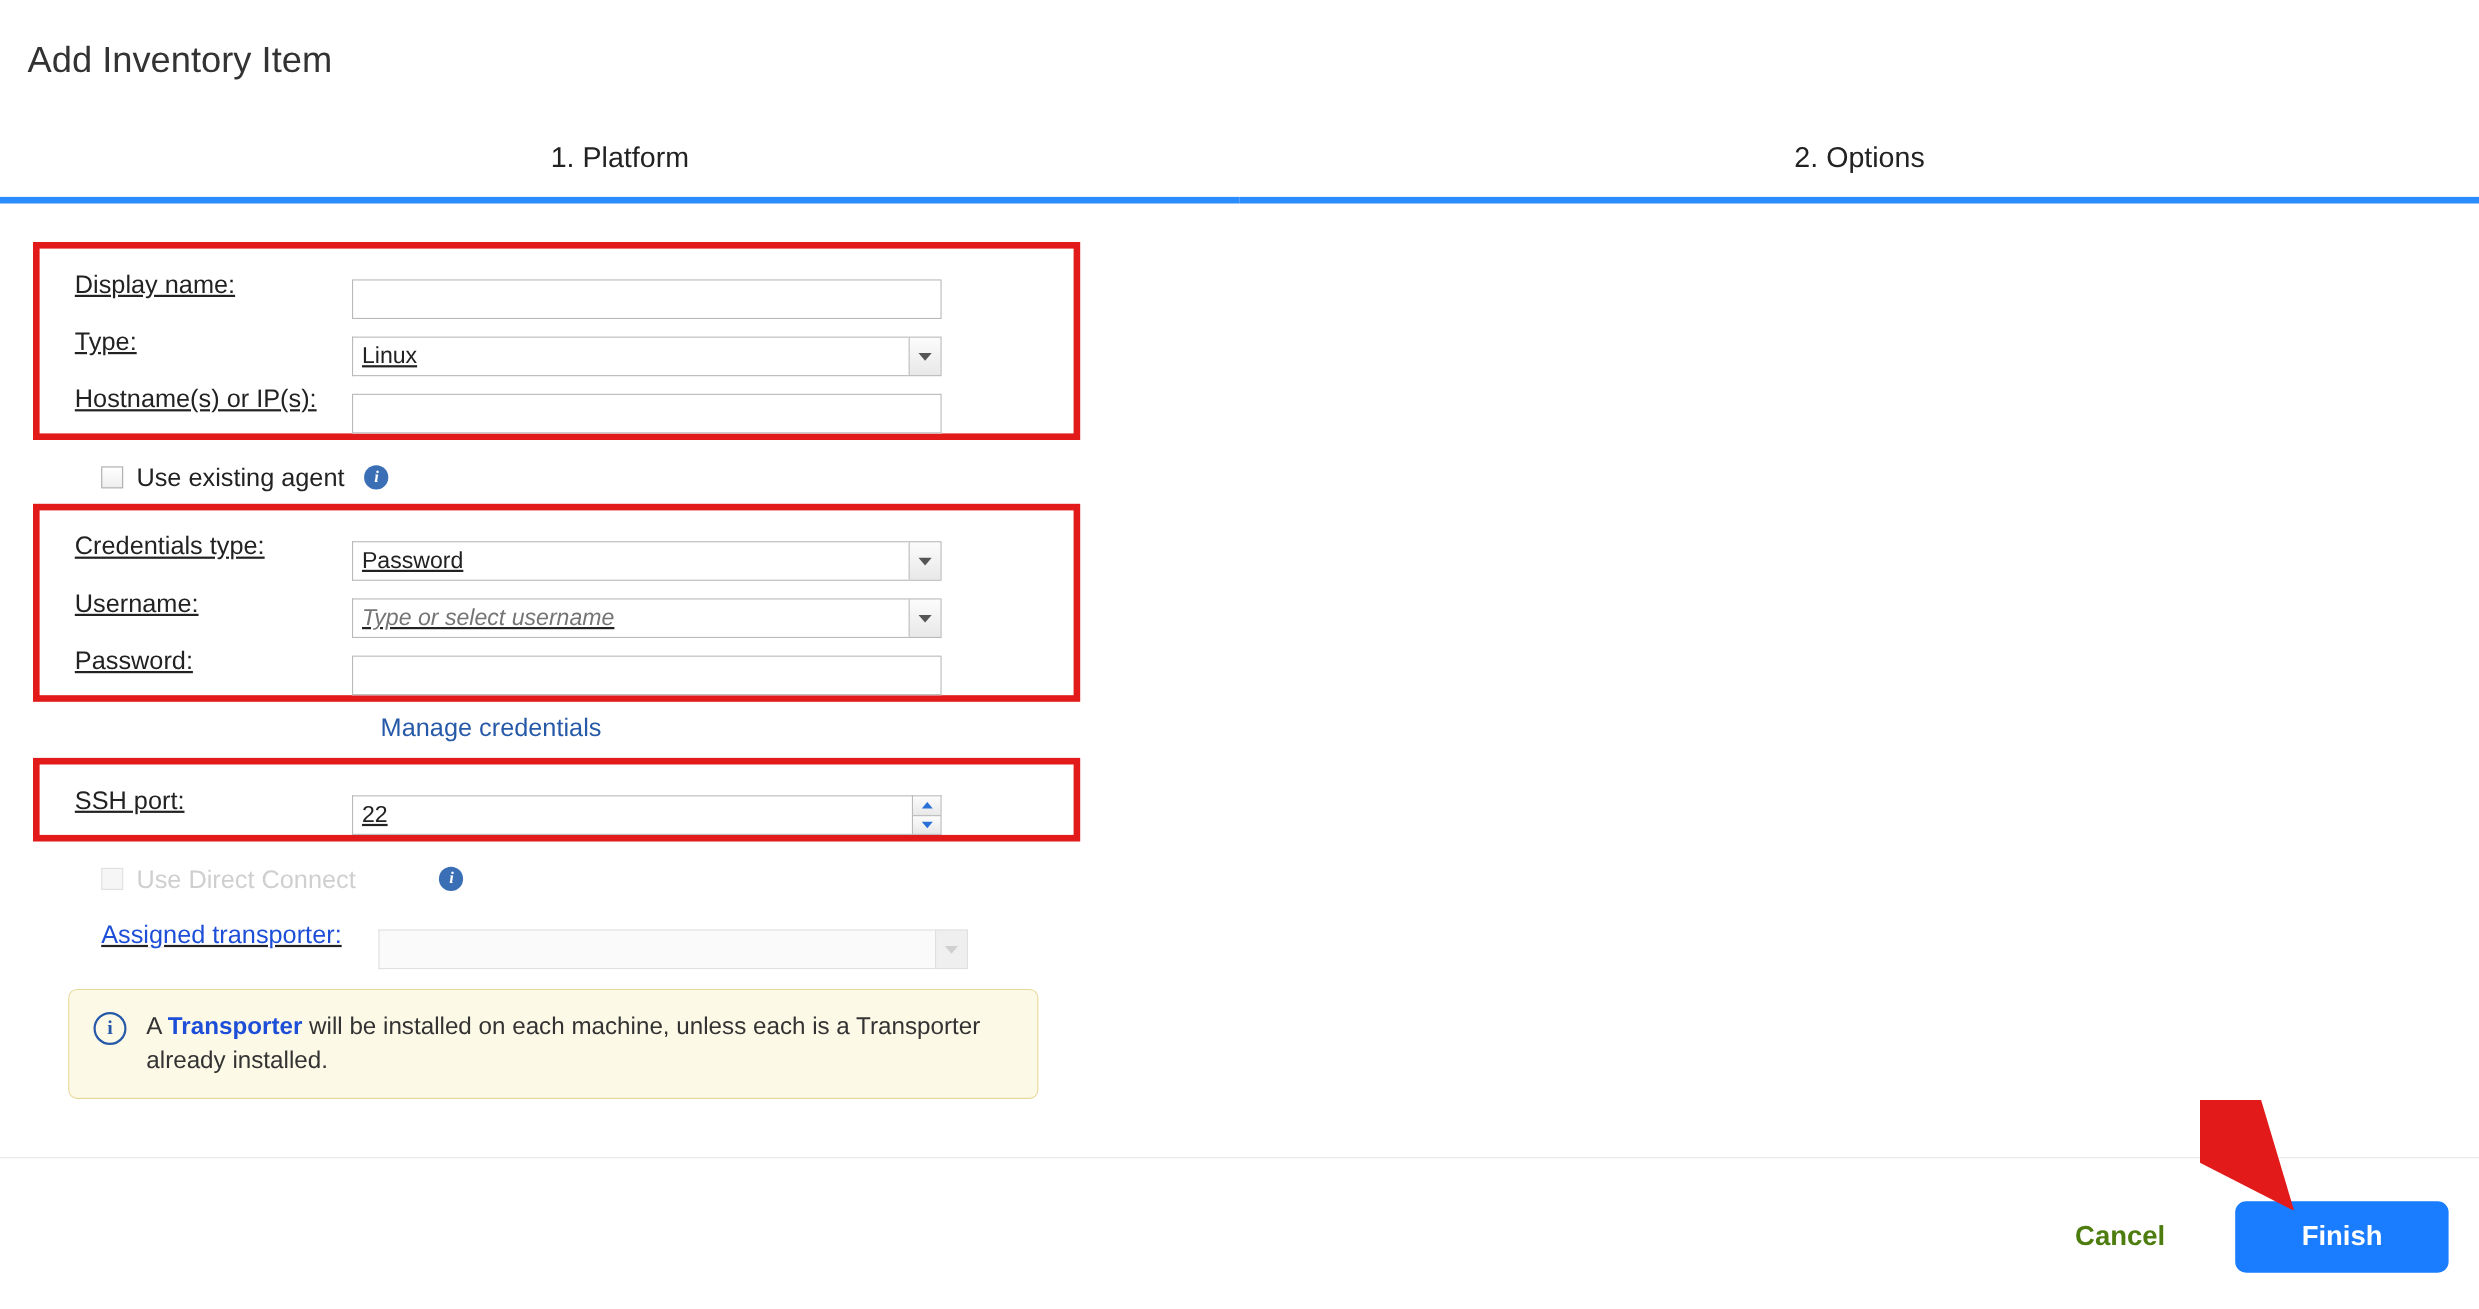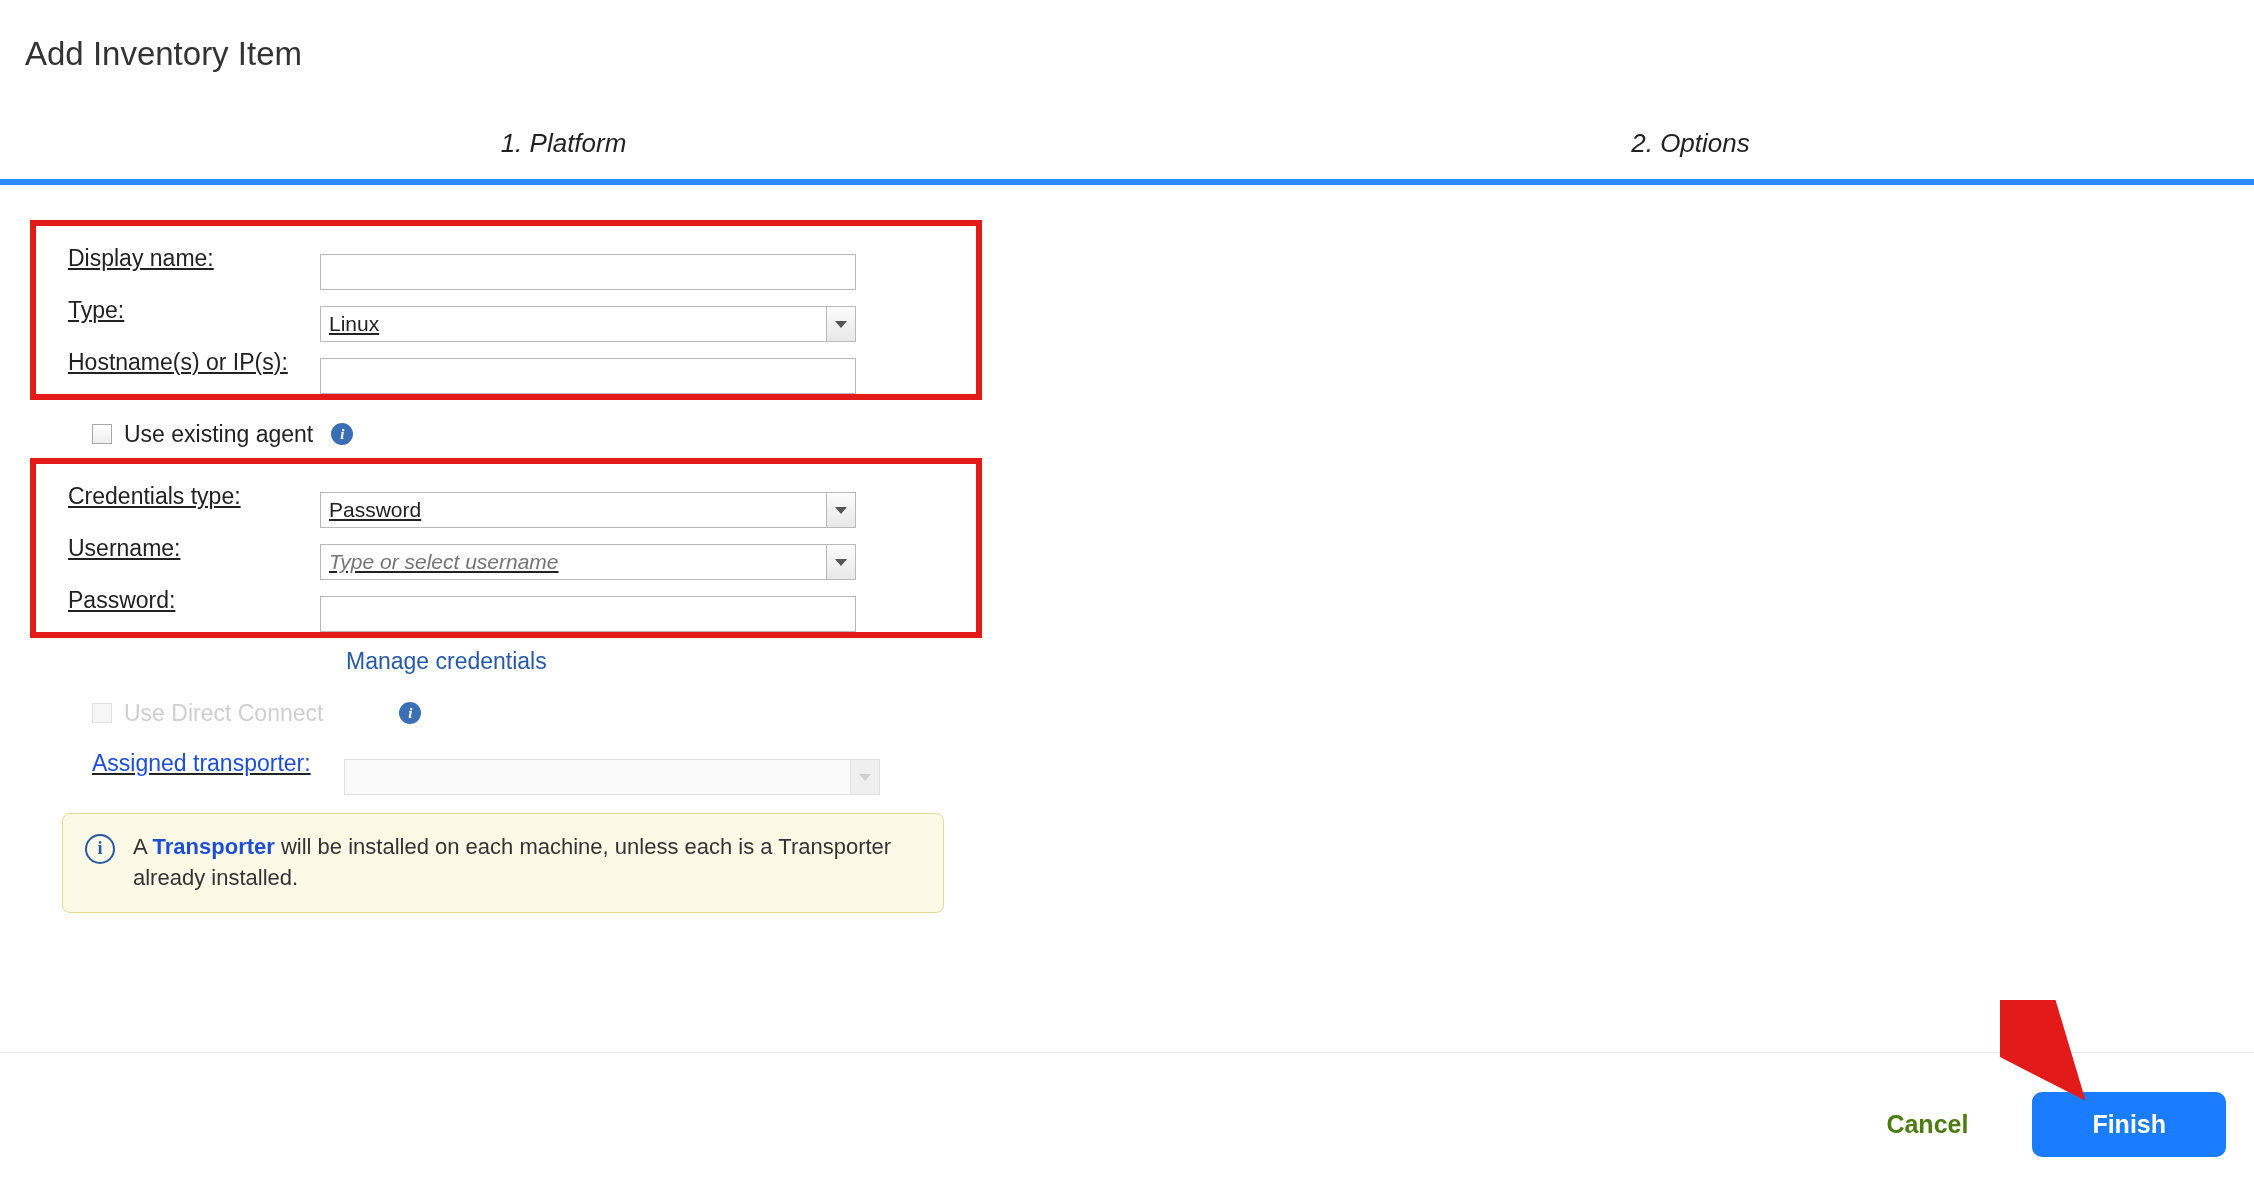--- a/index.html
+++ b/index.html
@@ -22,21 +22,20 @@
     display: flex;
     margin-top: 55px;
   }
   .step {
     flex: 1;
     text-align: center;
     font-size: 26px;
     color: #222;
     padding-bottom: 20px;
     border-bottom: 6px solid #e5e5e5;
-    font-style: italic;
   }
   .step.active { border-bottom: 6px solid #2a8cff; }
 
   .form-wrap { margin-top: 35px; padding-left: 30px; }
   .form-row {
     display: flex;
     align-items: center;
     height: 52px;
     text-decoration: underline;
   }
@@ -293,20 +292,38 @@
       <div class="form-control-cell">
         <input class="text-input" type="password" value="" style="">
       </div>
     </div>
   </div>
 
   <div class="link-row">
     <span class="link">Manage credentials</span>
   </div>
 
+  <div class="red-box">
+    <div class="form-row">
+      <div class="form-label">SSH port:</div>
+      <div class="form-control-cell">
+        <div class="spinner-wrap">
+          <input class="text-input" type="text" value="22" style="">
+          <div class="spinner-btns">
+            <div class="spin-up">
+                <span class="tri-up"></span>
+              </div>
+            <div class="spin-down">
+                <span class="tri-down"></span>
+              </div>
+          </div>
+        </div>
+      </div>
+    </div>
+  </div>
 
   <div class="checkbox-row disabled" style="margin-top:4px;">
     <span class="checkbox-fake disabled"></span>
     <span>Use Direct Connect</span>
     <span style="width:46px;"></span>
     <span class="info-icon">i</span>
   </div>
 
   <div class="form-row" style="padding-left:30px;">
     <div class="form-label disabled" style="padding-left:32px;">Assigned transporter:</div>

